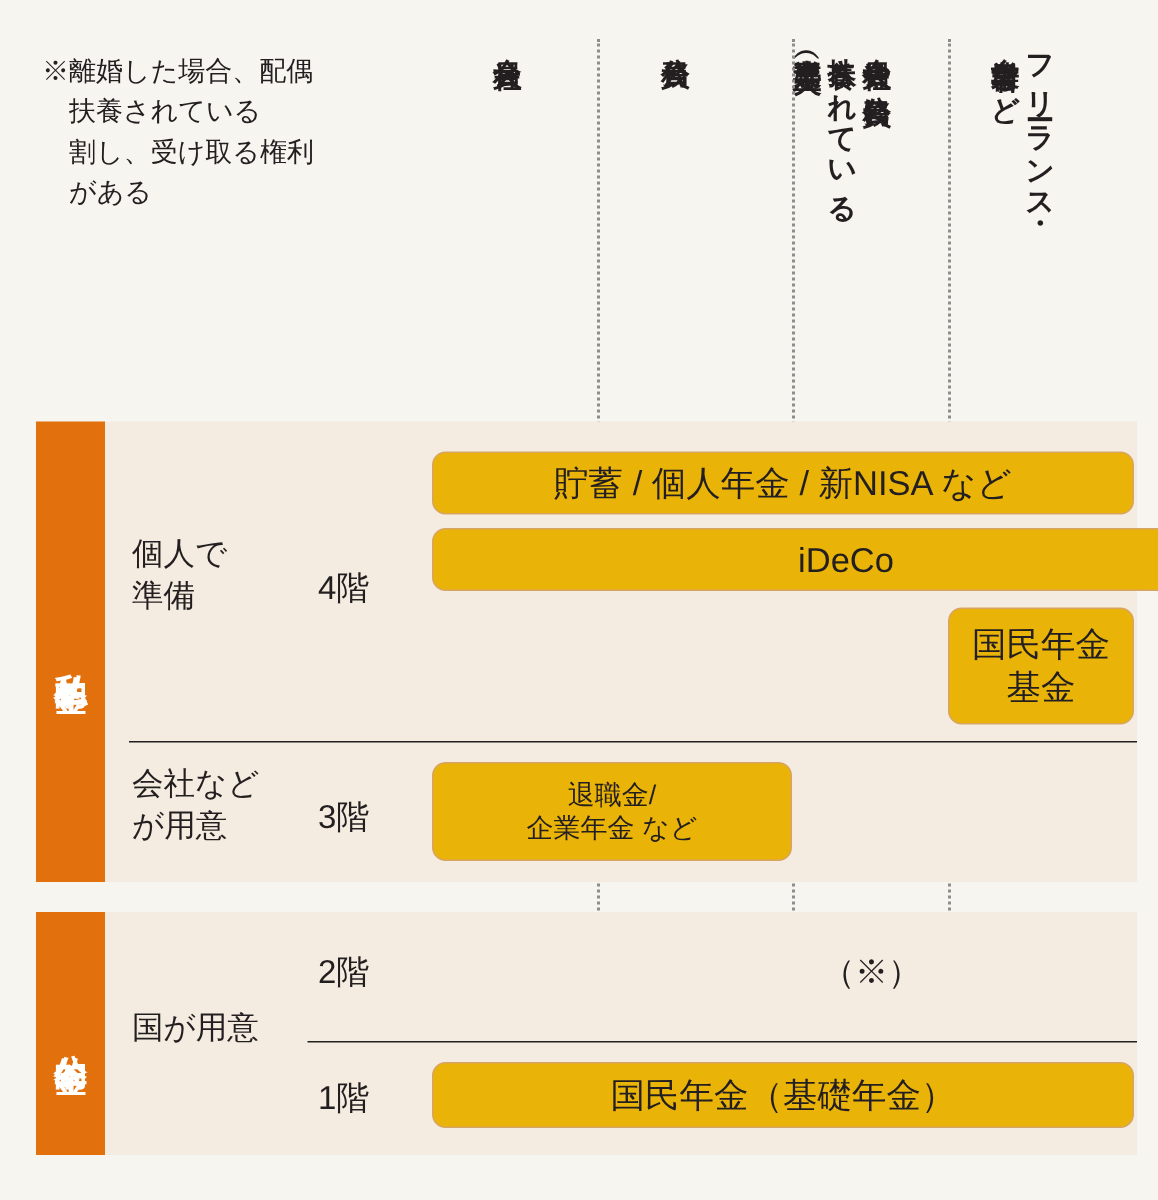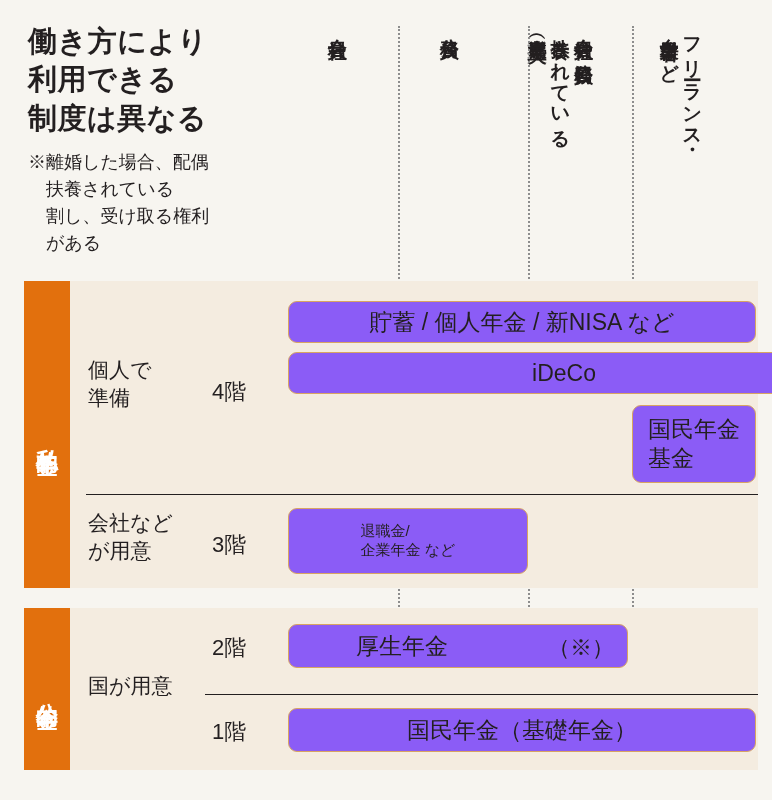--- a/index.html
+++ b/index.html
@@ -111,55 +111,53 @@
     position: absolute;
     font-size: 22px;
     font-weight: normal;
     letter-spacing: 0px;
   }
 
   
   .pill {
     position: absolute;
     box-sizing: border-box;
-    background: #8b5cf6;
+    background: #eab308;
     border: 1.5px solid #d8a463;
     border-radius: 9px;
     display: flex;
     align-items: center;
     justify-content: center;
     font-size: 23px;
     letter-spacing: 0px;
+    text-align: center;
     line-height: 1.25;
     white-space: pre-line;
   }
-  .pill.small { font-size: 15px; }
+  .pill.small { font-size: 18px; }
 
   
   .hline {
     position: absolute;
     height: 0;
     border-top: 1.5px solid #231f20;
   }
 
   .marker-note {
     position: absolute;
     font-size: 22px;
     letter-spacing: 0px;
   }
 </style>
 </head>
 <body>
 
 <div class="page">
 
   <div class="title-block">
-    <div class="main-title">働き方により
-利用できる
-制度は異なる</div>
     <div class="sub-note">※離婚した場合、配偶
 　扶養されている
 　割し、受け取る権利
 　がある</div>
   </div>
 
   <div class="col-headers">
     <div class="col-head c0">会社員</div>
     <div class="col-head c1">公務員</div>
     <div class="col-head c2">会社員や公務員に
@@ -198,22 +196,19 @@
 
   <div class="section-bg" style="left:24px; top:608px; width:734px; height:162px;"></div>
   <div class="band" style="top:608px; height:162px;">
     <span>公的年金</span>
   </div>
 
   <div class="row-desc" style="left:88px; top:672px; width:124px;">国が用意</div>
   <div class="floor-label" style="left:212px; top:633px;">2階</div>
   <div class="floor-label" style="left:212px; top:717px;">1階</div>
 
-  <div class="pill" style="left:288px; top:624px; width:340px; height:44px;">
-    <span style="position:relative; left:-56px;">厚生年金</span>
-  </div>
   <div class="marker-note" style="left:548px; top:633px;">（※）</div>
 
   <div class="hline" style="left:205px; top:694px; width:553px;"></div>
 
   <div class="pill" style="left:288px; top:708px; width:468px; height:44px;">国民年金（基礎年金）</div>
 
 </div>
 
 </body></html>

